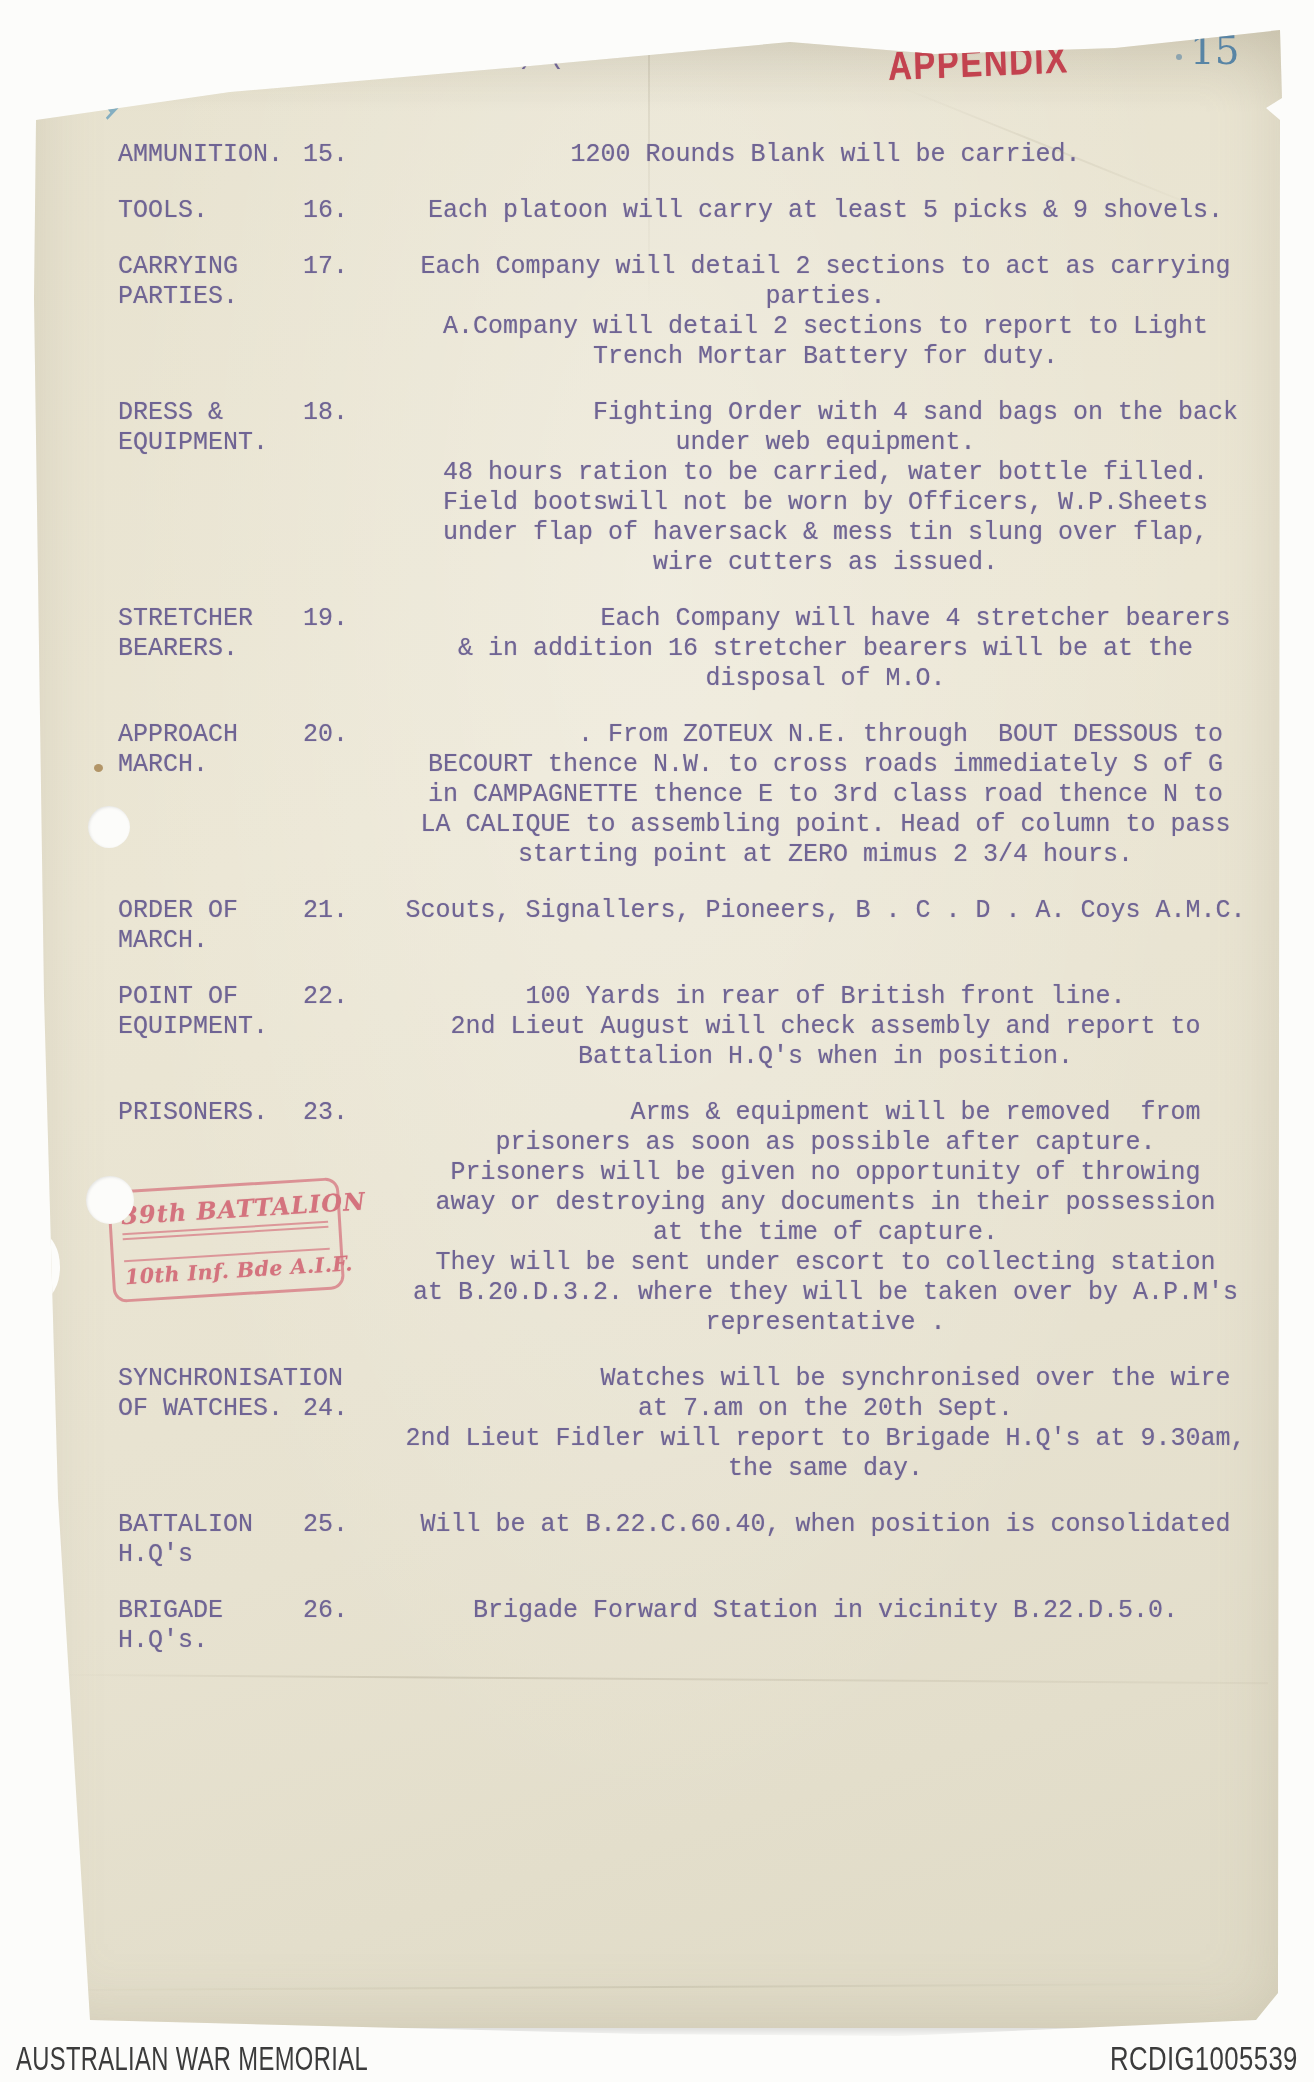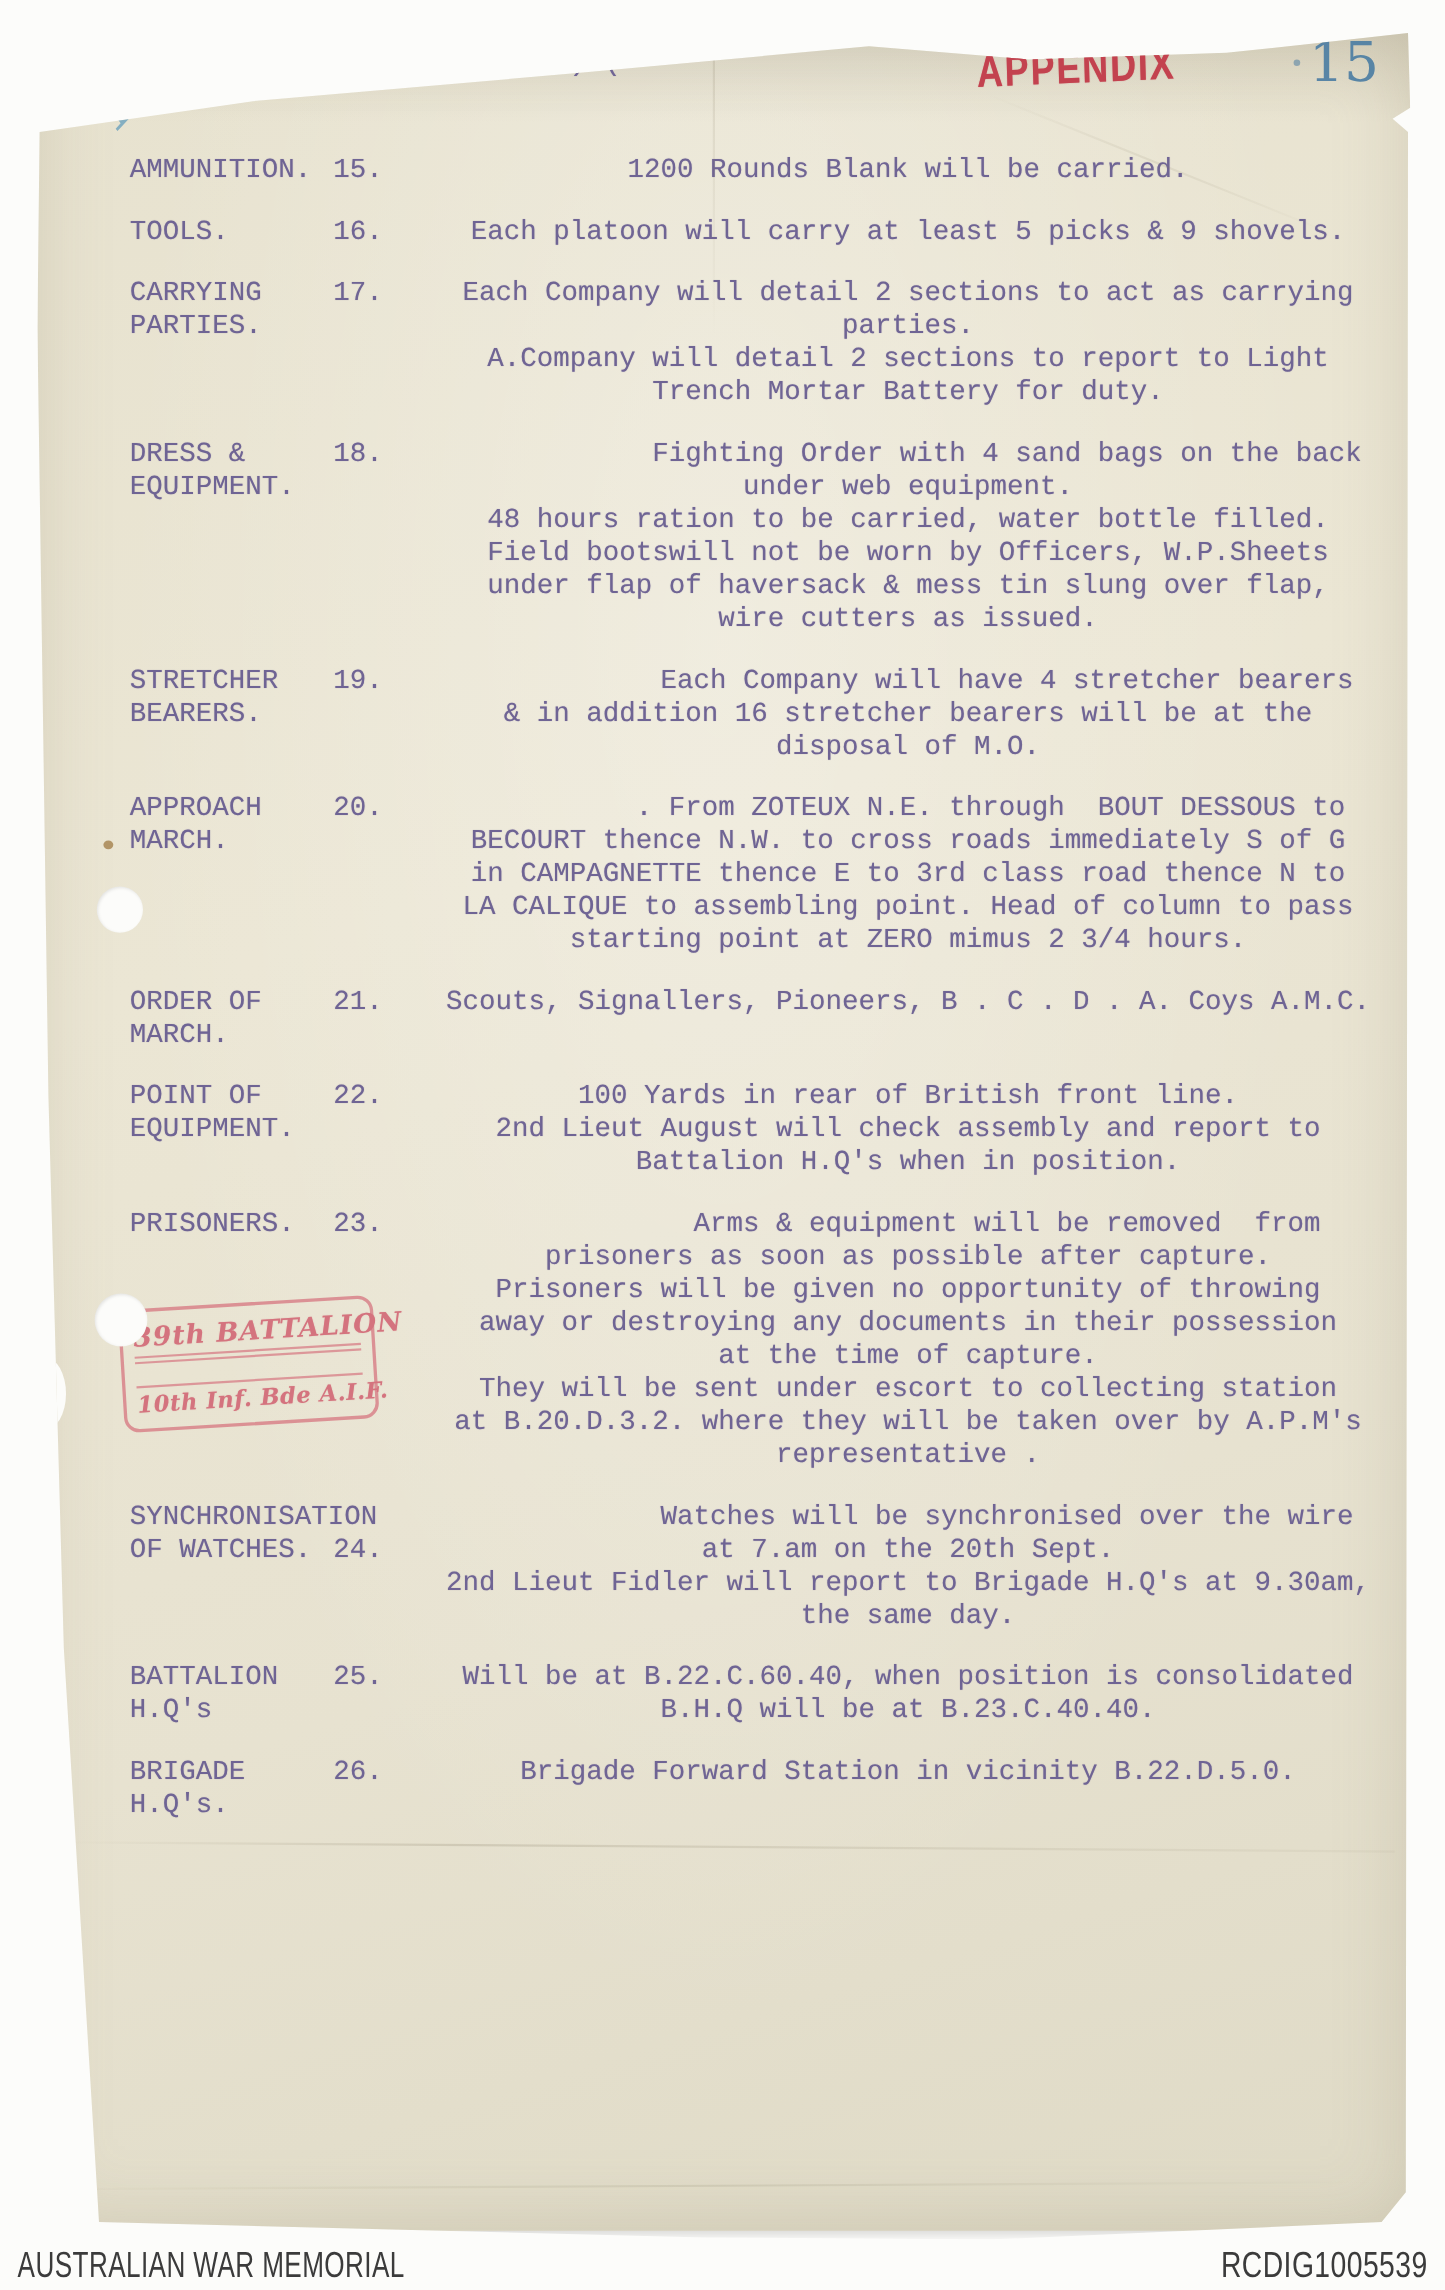--- a/index.html
+++ b/index.html
@@ -49,21 +49,21 @@
   .page-num{position:absolute;left:472px;top:14px;font-size:26px;}
   .appendix{
     position:absolute;left:858px;top:16px;
     font-family:"Liberation Sans",sans-serif;font-weight:800;font-size:40px;
     color:#c3424f;letter-spacing:2px;
     transform:scaleX(.82) rotate(-2deg);transform-origin:left center;
     text-shadow:0 0 1px rgba(195,66,79,.6);
   }
   .folio-right{
     position:absolute;left:1160px;top:0px;
-    font-family:"DejaVu Serif",serif;font-size:50px;color:#4e7ea3;opacity:.92;
+    font-family:"DejaVu Serif",serif;font-size:39px;color:#4e7ea3;opacity:.92;
   }
   .ink-dot{position:absolute;left:1146px;top:26px;width:6px;height:6px;border-radius:50%;
     background:#4e7ea3;opacity:.55;}
   
   .bn-stamp{
     position:absolute;left:80px;top:1156px;width:206px;
     border:3px solid rgba(215,124,133,.8);border-radius:14px;
     padding:8px 10px 10px 10px;color:#d4737e;
     transform:rotate(-3.5deg);transform-origin:center;
     text-shadow:0 0 1px rgba(212,115,126,.5);
@@ -217,21 +217,20 @@
           <div class="bl">2nd Lieut Fidler will report to Brigade H.Q's at 9.30am,</div>
           <div class="bl">the same day.</div>
         </div>
   </div>
 
   <div class="entry">
     <div class="heading"><div class="hl">BATTALION</div><div class="hl">H.Q's</div></div>
     <div class="num">25.</div>
     <div class="body">
           <div class="bl">Will be at B.22.C.60.40, when position is consolidated</div>
-          <div class="bl">B.H.Q will be at B.23.C.40.40.</div>
         </div>
   </div>
 
   <div class="entry">
     <div class="heading"><div class="hl">BRIGADE</div><div class="hl">H.Q's.</div></div>
     <div class="num">26.</div>
     <div class="body">
           <div class="bl">Brigade Forward Station in vicinity B.22.D.5.0.</div>
         </div>
   </div>

